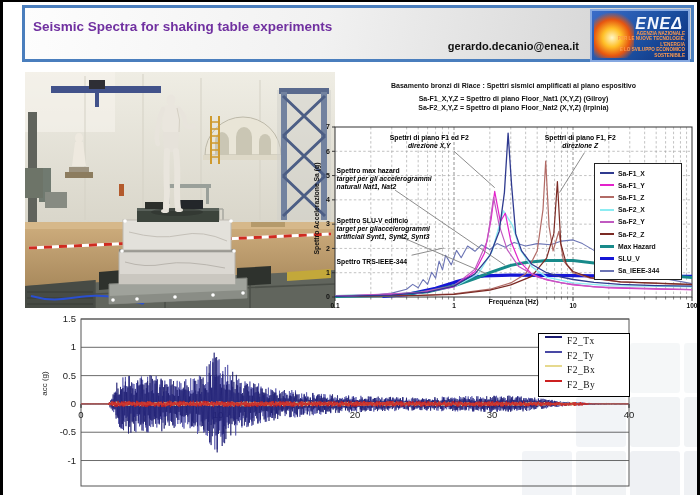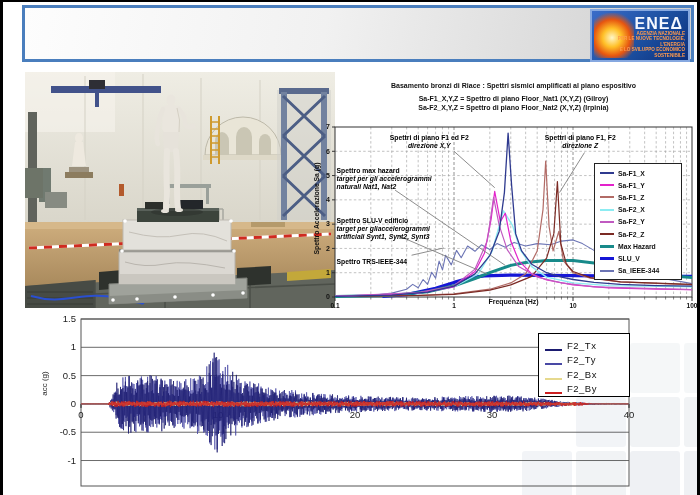--- a/index.html
+++ b/index.html
@@ -14,21 +14,21 @@
   .header{position:absolute;left:22px;top:5px;width:666px;height:51px;
           border:3px solid #4a7ebd;background:linear-gradient(100deg,#fdfdfd 0%,#f1f1f1 45%,#cfcfcf 100%);}
   .header .title{position:absolute;left:8px;top:11px;font-size:13.5px;font-weight:bold;color:#7030a0;}
   .header .email{position:absolute;right:112px;top:32px;font-size:11px;font-weight:bold;color:#111;}
   .logo{position:absolute;right:1px;top:1px;width:96px;height:49px;border:2px solid #86a8e0;
         background:linear-gradient(135deg,#3a6cc8 0%,#1c4fa0 55%,#0b2e7a 100%);overflow:hidden;}
   .logo .flame{position:absolute;left:2px;top:2px;width:40px;height:45px;
         background:radial-gradient(circle at 45% 55%, #fff6c8 0%, #ffc róż028 0%);}
   .logo .flame{background:radial-gradient(circle at 45% 55%, #fff6c8 0%, #ffc028 28%, #e65510 55%, rgba(90,30,60,0) 78%);}
   .logo .word{position:absolute;right:5px;top:4px;font-size:16px;font-weight:bold;color:#f5f8ff;
-        letter-spacing:1px;}
+        letter-spacing:1px;font-style:italic;}
   .logo .sub{position:absolute;right:3px;bottom:2px;text-align:right;font-size:4.6px;line-height:5.4px;
         color:#ff9a4d;font-weight:bold;}
 
   
   .tile{position:absolute;width:50px;height:50px;background:#edf0f3;border-radius:3px;}
 
   
   .photo{position:absolute;left:25px;top:72px;width:310px;height:236px;}
 
   
@@ -51,21 +51,21 @@
   .anno{position:absolute;font-size:6.8px;font-weight:bold;line-height:8.2px;color:#000;white-space:nowrap;}
   .anno.center{transform:translateX(-50%);text-align:center;}
   .anno .it{font-style:italic;}
 
   
   .tchart{position:absolute;left:38px;top:313px;width:600px;height:180px;}
   .tchart .ylab{position:absolute;left:-16px;top:66px;width:44px;text-align:center;font-size:8px;
         color:#222;transform:rotate(-90deg);}
   .t-legend{position:absolute;left:500px;top:20px;width:92px;background:#fff;border:1px solid #000;
         padding:2px 0 2px 6px;box-sizing:border-box;}
-  .t-legend .row{display:flex;align-items:flex-end;height:14.5px;}
+  .t-legend .row{display:flex;align-items:flex-start;height:14.5px;font-family:Liberation Serif, serif;}
   .t-legend .sw{display:inline-block;width:17px;margin-right:5px;flex:none;}
   .t-legend .lb{font-size:9.5px;color:#111;letter-spacing:0.5px;white-space:nowrap;}
 </style>
 </head>
 <body>
 
 <div class="slide">
 
   <div>
     <div class="tile" style="left:630px;top:343px;opacity:.55;"></div>
@@ -73,20 +73,22 @@
     <div class="tile" style="left:576px;top:397px;opacity:.7;"></div>
     <div class="tile" style="left:630px;top:397px;opacity:.8;"></div>
     <div class="tile" style="left:684px;top:397px;opacity:.8;"></div>
     <div class="tile" style="left:522px;top:451px;opacity:.7;"></div>
     <div class="tile" style="left:576px;top:451px;opacity:.8;"></div>
     <div class="tile" style="left:630px;top:451px;opacity:.9;"></div>
     <div class="tile" style="left:684px;top:451px;opacity:.9;"></div>
   </div>
 
   <div class="header">
+    <div class="title">Seismic Spectra for shaking table experiments</div>
+    <div class="email">gerardo.decanio@enea.it</div>
     <div class="logo">
       <div class="flame"></div>
       <div class="word">ENEΔ</div>
       <div class="sub">
         <div>AGENZIA NAZIONALE</div>
         <div>PER LE NUOVE TECNOLOGIE, L'ENERGIA</div>
         <div>E LO SVILUPPO ECONOMICO SOSTENIBILE</div>
       </div>
     </div>
   </div>

